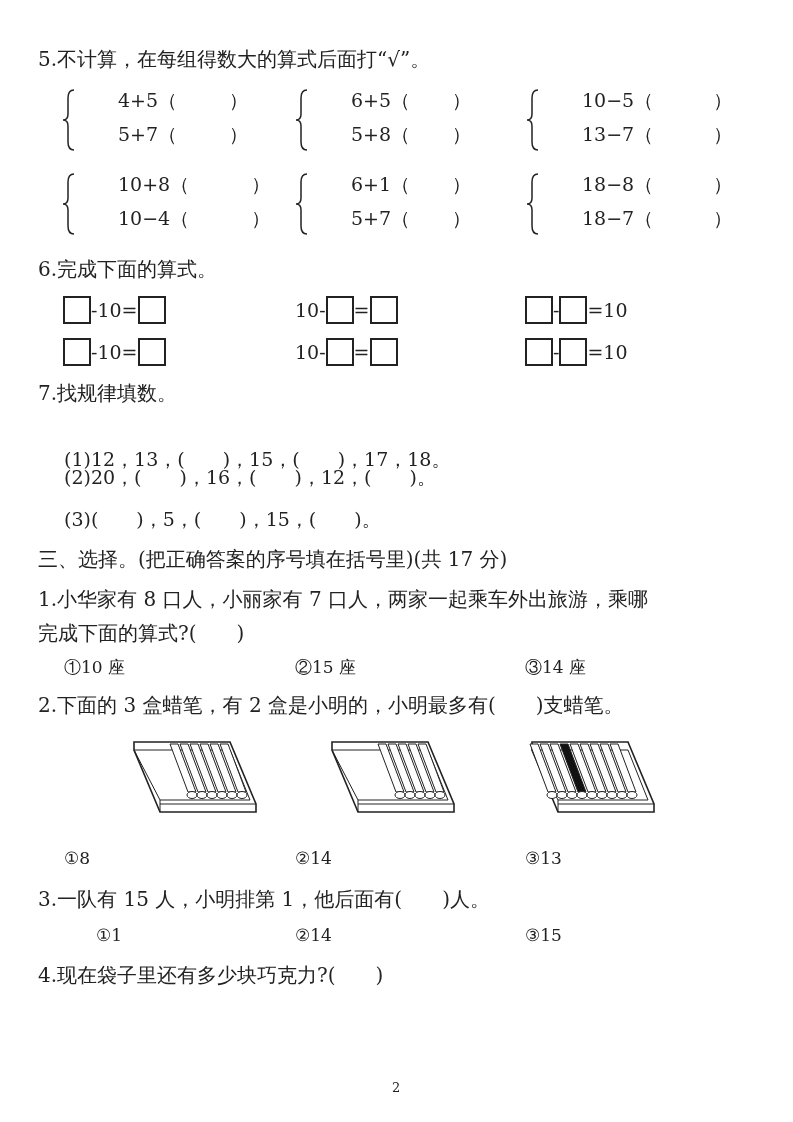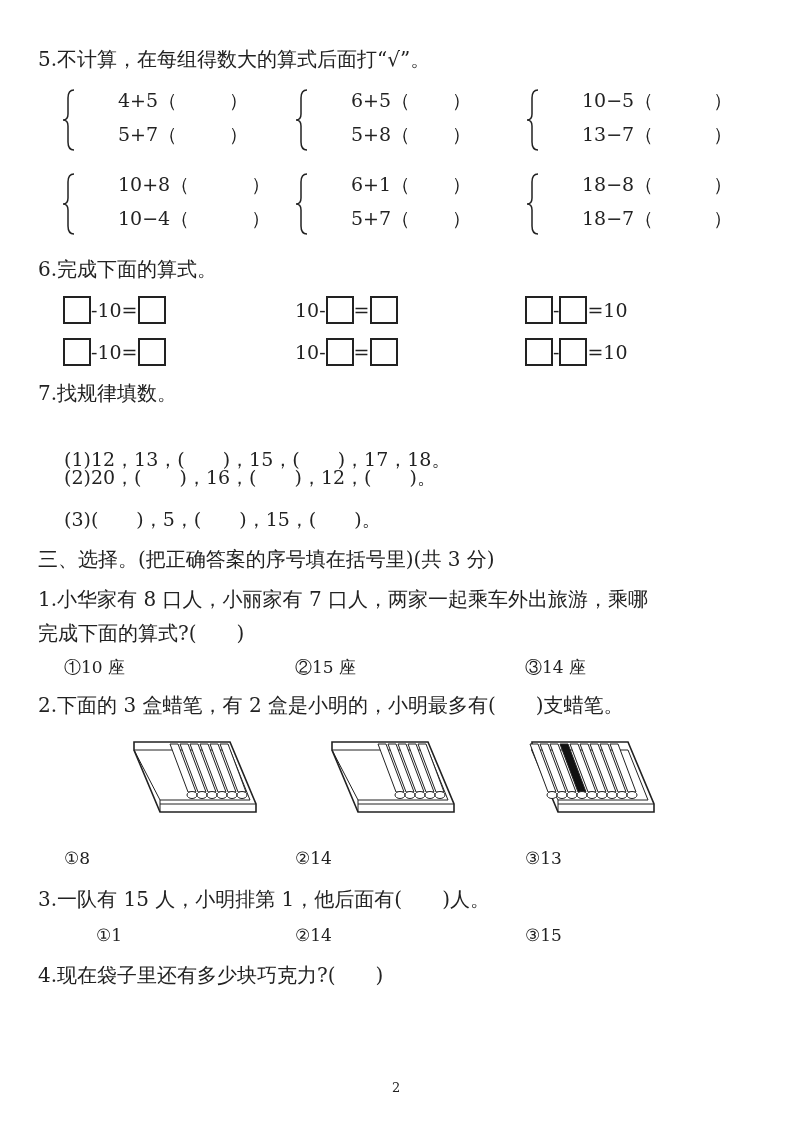--- a/index.html
+++ b/index.html
@@ -100,21 +100,21 @@
   <span>-</span>
   <span class="box"></span>
   <span>=10</span>
 </div>
 
 <div class="abs h" style="left:38px;top:380px;">7.找规律填数。</div>
 <div class="abs t" style="left:64px;top:423px;margin-top:24px;">(1)12，13，(　　)，15，(　　)，17，18。</div>
 <div class="abs t" style="left:64px;top:465px;">(2)20，(　　)，16，(　　)，12，(　　)。</div>
 <div class="abs t" style="left:64px;top:507px;">(3)(　　)，5，(　　)，15，(　　)。</div>
 
-<div class="abs h" style="left:38px;top:546px;">三、选择。(把正确答案的序号填在括号里)(共 3 分)</div>
+<div class="abs h" style="left:38px;top:546px;">三、选择。(把正确答案的序号填在括号里)(共 17 分)</div>
 
 <div class="abs h" style="left:38px;top:586px;">1.小华家有 8 口人，小丽家有 7 口人，两家一起乘车外出旅游，乘哪</div>
 <div class="abs h" style="left:38px;top:620px;">完成下面的算式?(　　)</div>
 <div class="opt" style="left:64px;top:656px;">①10 座</div>
 <div class="opt" style="left:295px;top:656px;">②15 座</div>
 <div class="opt" style="left:525px;top:656px;">③14 座</div>
 
 <div class="abs h" style="left:38px;top:692px;">2.下面的 3 盒蜡笔，有 2 盒是小明的，小明最多有(　　)支蜡笔。</div>
 
 <div id="crayons">

